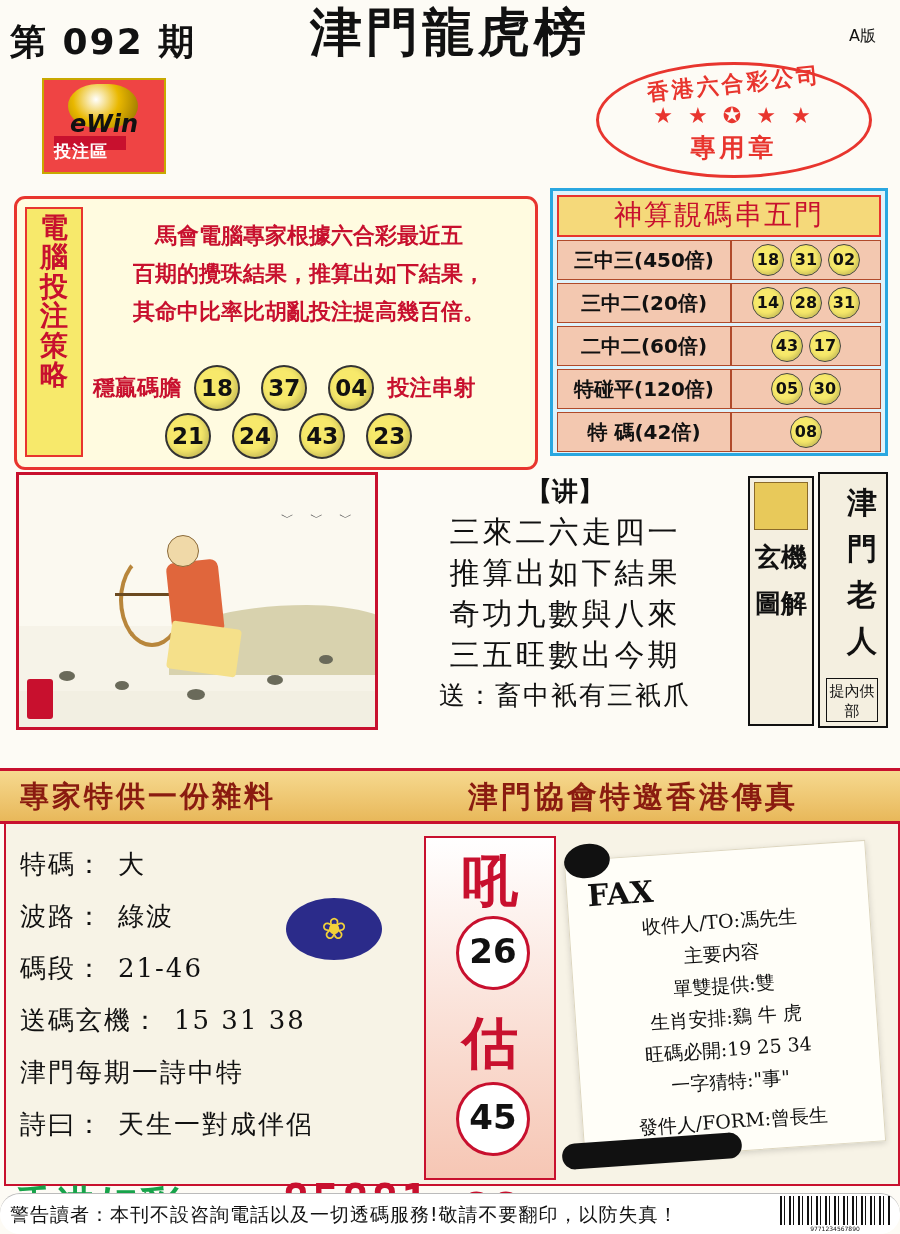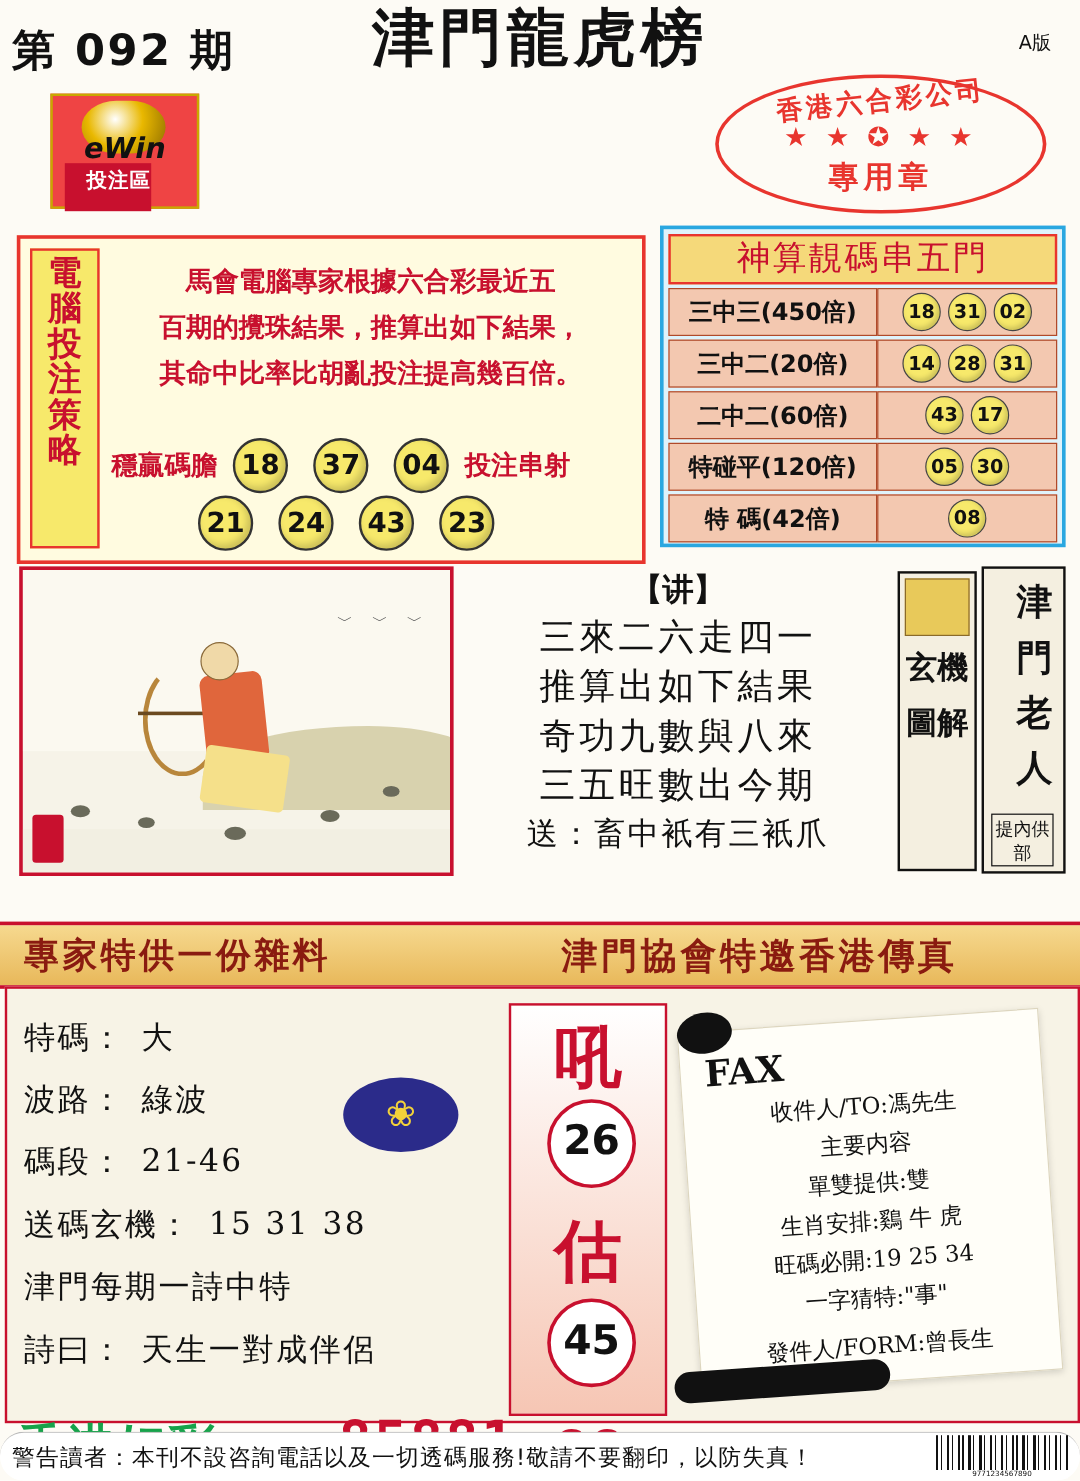--- a/index.html
+++ b/index.html
@@ -17,33 +17,33 @@
   .masthead{position:absolute;left:250px;top:2px;width:400px;height:62px;
     font-size:52px;font-weight:bold;color:#111;letter-spacing:4px;text-align:center;
     font-family:"DejaVu Sans",sans-serif;line-height:60px;}
   .edition{position:absolute;right:24px;top:26px;font-size:16px;font-weight:normal;color:#111;}
 
   
   .ewin{position:absolute;left:14px;top:78px;width:120px;height:92px;background:#ef4444;border:2px solid #c9a800;margin-left:28px;}
   .ewin .ball{position:absolute;left:24px;top:4px;width:70px;height:44px;border-radius:50%/60%;
      background:radial-gradient(circle at 40% 35%,#fff 0%,#e9b800 45%,#8a6a00 100%);}
   .ewin .ewtext{position:absolute;left:0;top:30px;width:120px;text-align:center;color:#111;font-size:24px;font-weight:bold;font-style:italic;}
-  .ewin .sub{position:absolute;left:10px;top:56px;width:72px;height:40px;background:#c8102e;color:#fff;
-     font-size:17px;font-weight:bold;text-align:right;line-height:30px;letter-spacing:1px;}
+  .ewin .sub{position:absolute;left:10px;top:56px;width:72px;height:14px;background:#c8102e;color:#fff;
+     font-size:17px;font-weight:bold;text-align:left;line-height:30px;letter-spacing:1px;}
 
   
   .seal{position:absolute;left:596px;top:62px;width:270px;height:110px;border:3px solid #e8352e;border-radius:50%;
         color:#e8352e;text-align:center;}
   .seal .top{position:absolute;left:0;top:4px;width:270px;font-size:22px;font-weight:bold;letter-spacing:3px;
         transform:rotate(-6deg);}
   .seal .stars{position:absolute;left:0;top:38px;width:270px;font-size:22px;letter-spacing:4px;}
   .seal .bot{position:absolute;left:0;top:66px;width:270px;font-size:25px;font-weight:bold;letter-spacing:4px;}
 
   
-  .strategy{position:absolute;left:14px;top:196px;width:518px;height:268px;border:3px solid #e8352e;background:#fffbe0;border-radius:0;}
+  .strategy{position:absolute;left:14px;top:196px;width:518px;height:268px;border:3px solid #e8352e;background:#fffbe0;border-radius:11px;}
   .strategy .vtitle{position:absolute;left:8px;top:8px;width:58px;height:250px;background:#f7e96b;border:2px solid #e8352e;
      color:#c8102e;font-size:28px;font-weight:bold;text-align:center;line-height:1.05;padding-top:4px;box-sizing:border-box;}
   .strategy .lines{position:absolute;left:76px;top:18px;width:432px;color:#c8102e;font-size:22px;line-height:38px;text-align:center;font-weight:bold;}
   .strategy .row3{position:absolute;left:76px;top:166px;width:432px;height:48px;}
   .strategy .row4{position:absolute;left:140px;top:214px;width:320px;height:48px;}
   .lbl{font-size:22px;font-weight:bold;color:#c8102e;display:inline-block;vertical-align:middle;}
   .ball-y{display:inline-block;width:42px;height:42px;border-radius:50%;background:#f7e96b;border:2px solid #333;
      color:#111;font-size:23px;font-weight:bold;text-align:center;line-height:42px;vertical-align:middle;margin:0 8px;
      box-shadow:inset -3px -3px 6px rgba(0,0,0,.18);}
 

